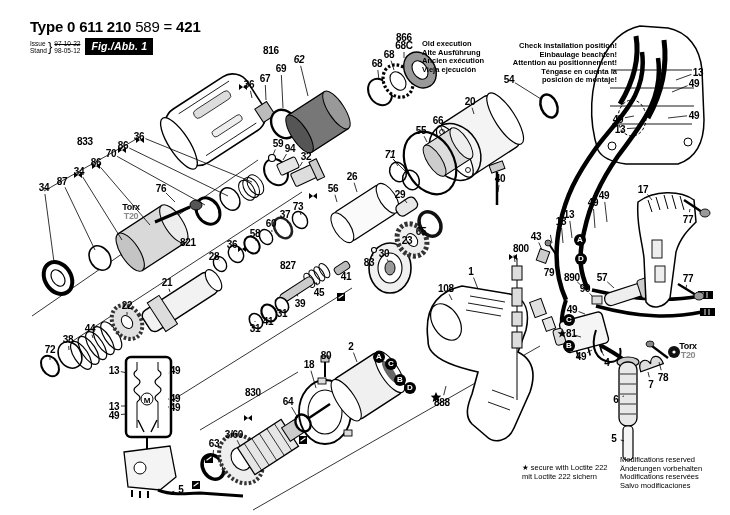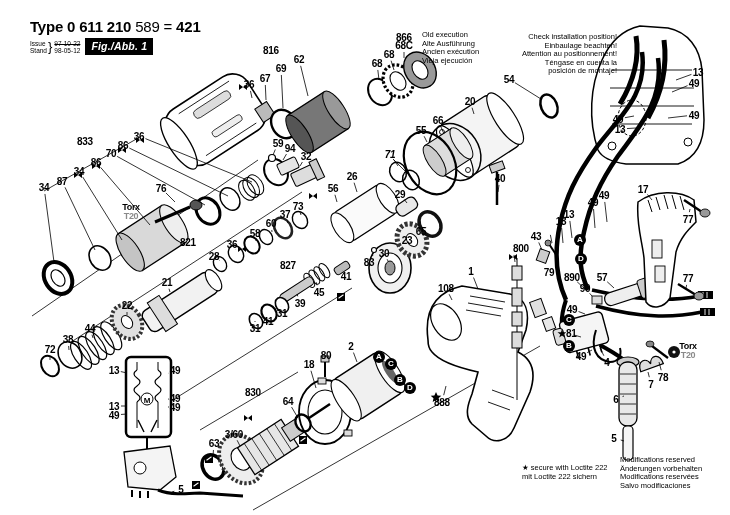--- a/index.html
+++ b/index.html
@@ -10,21 +10,21 @@
   .callout{position:absolute;transform:translate(-50%,-50%);font:bold 10px "Liberation Sans",sans-serif;
            letter-spacing:-.3px;white-space:nowrap;}
   .callout.torx{font-size:9px;}
   .callout.torx2{font-size:9px;color:#8a8a8a;}
   .conn{position:absolute;width:12px;height:12px;border-radius:50%;background:#000;color:#fff;
         font:bold 8px/12px "Liberation Sans",sans-serif;text-align:center;transform:translate(-50%,-50%);}
   .conn.light{background:#fff;color:#000;border:1.5px solid #000;width:13px;height:13px;line-height:13px;box-sizing:border-box;}
   .sq{position:absolute;width:8px;height:8px;background:#000;transform:translate(-50%,-50%);}
   .sq:after{content:"";position:absolute;left:1px;top:3px;width:6px;height:1px;background:#fff;transform:rotate(-35deg);}
   .note{position:absolute;font-size:7.5px;line-height:8.6px;}
-  .note.bold{font-weight:normal;}
+  .note.bold{font-weight:bold;margin-top:9px;}
   .note.right{text-align:right;}
   #title-block{position:absolute;left:30px;top:18px;}
   #type-line{font-size:15px;letter-spacing:-.2px;}
   #type-line .b{font-weight:bold;}
   #issue-row{display:flex;align-items:center;margin-top:3px;font-size:6.5px;line-height:7px;}
   #issue-row .lbls{text-align:left;}
   .brace{font-size:13px;font-weight:400;margin:0 2px 0 1px;}
   .vals{margin-right:5px;}
   .strike{text-decoration:line-through;}
   #fig-box{background:#000;color:#fff;font:bold italic 10.5px "Liberation Sans",sans-serif;
@@ -457,21 +457,21 @@
       <span class="callout" style="left: 111px; top: 153px;">70</span>
       <span class="callout" style="left: 123px; top: 145px;">86</span>
       <span class="callout" style="left: 139px; top: 136px;">36</span>
       <span class="callout" style="left: 161px; top: 188px;">76</span>
       <span class="callout torx" style="left: 131px; top: 207px;">Torx</span>
       <span class="callout torx2" style="left: 131px; top: 216px;">T20</span>
       <span class="callout" style="left: 271px; top: 50px;">816</span>
       <span class="callout" style="left: 249px; top: 84px;">36</span>
       <span class="callout" style="left: 265px; top: 78px;">67</span>
       <span class="callout" style="left: 281px; top: 68px;">69</span>
-      <span class="callout" style="left: 299px; top: 59px;">62</span>
+      <span class="callout" style="left: 299px; top: 59px; font-style: italic;">62</span>
       <span class="callout" style="left: 278px; top: 143px;">59</span>
       <span class="callout" style="left: 290px; top: 148px;">94</span>
       <span class="callout" style="left: 306px; top: 156px;">32</span>
       <span class="callout" style="left: 404px; top: 37px;">866</span>
       <span class="callout" style="left: 404px; top: 45px;">68C</span>
       <span class="callout" style="left: 389px; top: 54px;">68</span>
       <span class="callout" style="left: 377px; top: 63px;">68</span>
       <span class="callout" style="left: 509px; top: 79px;">54</span>
       <span class="callout" style="left: 470px; top: 101px;">20</span>
       <span class="callout" style="left: 438px; top: 120px;">66</span>

